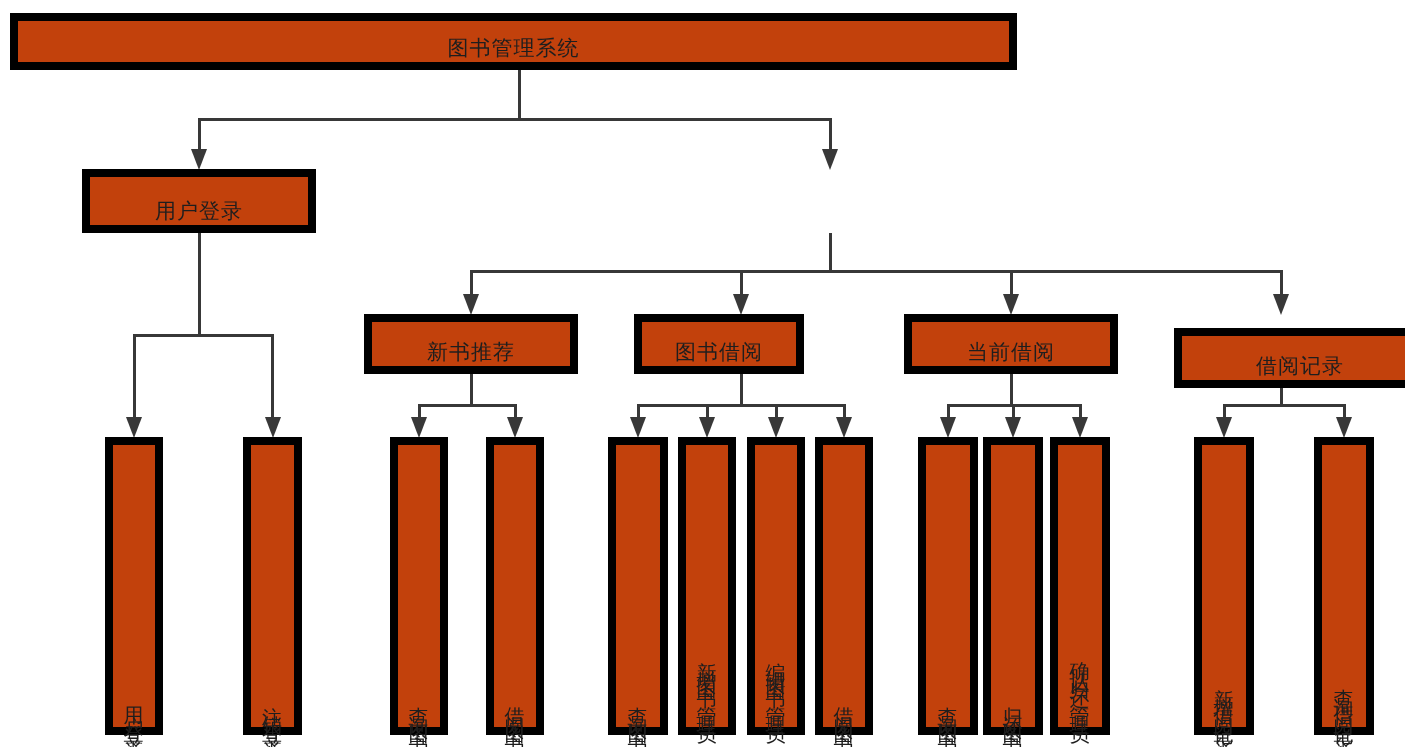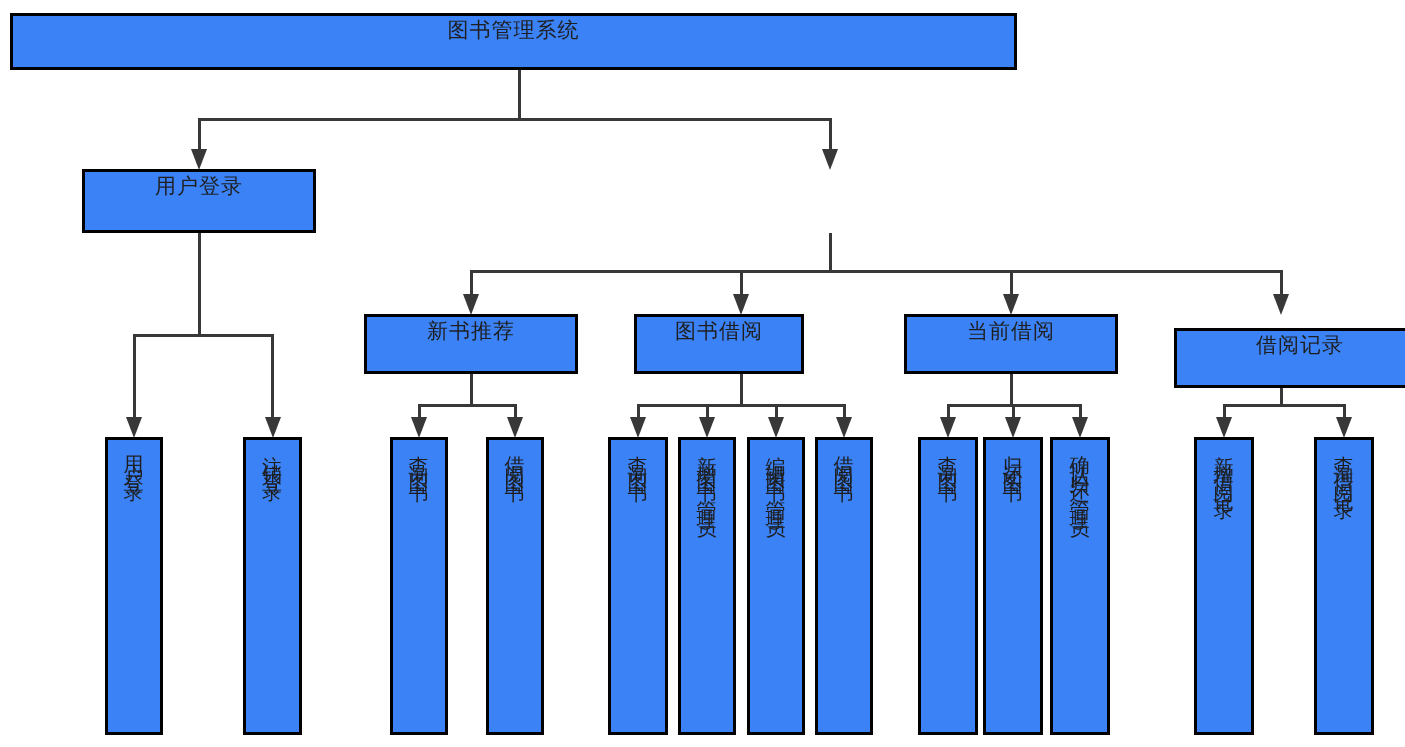--- a/index.html
+++ b/index.html
@@ -7,23 +7,23 @@
     position:relative;
     width:1405px; height:747px;
     background:#ffffff;
     font-family:"DejaVu Sans","Liberation Sans",sans-serif;
     overflow:hidden;
   }
   
   .node {
     position:absolute;
     box-sizing:border-box;
-    background:#3b82f6;
-    border:3px solid #000000;
-    display:flex; align-items:flex-start; justify-content:center;
+    background:#c2410c;
+    border:8px solid #000000;
+    display:flex; align-items:flex-end; justify-content:center;
     color:#1e1e1e;
     font-size:21px;
     letter-spacing:1px;
     z-index:2;
   }
   .leaf span {
     writing-mode:vertical-rl;
     text-orientation:mixed;
     font-size:20px;
     letter-spacing:9px;

